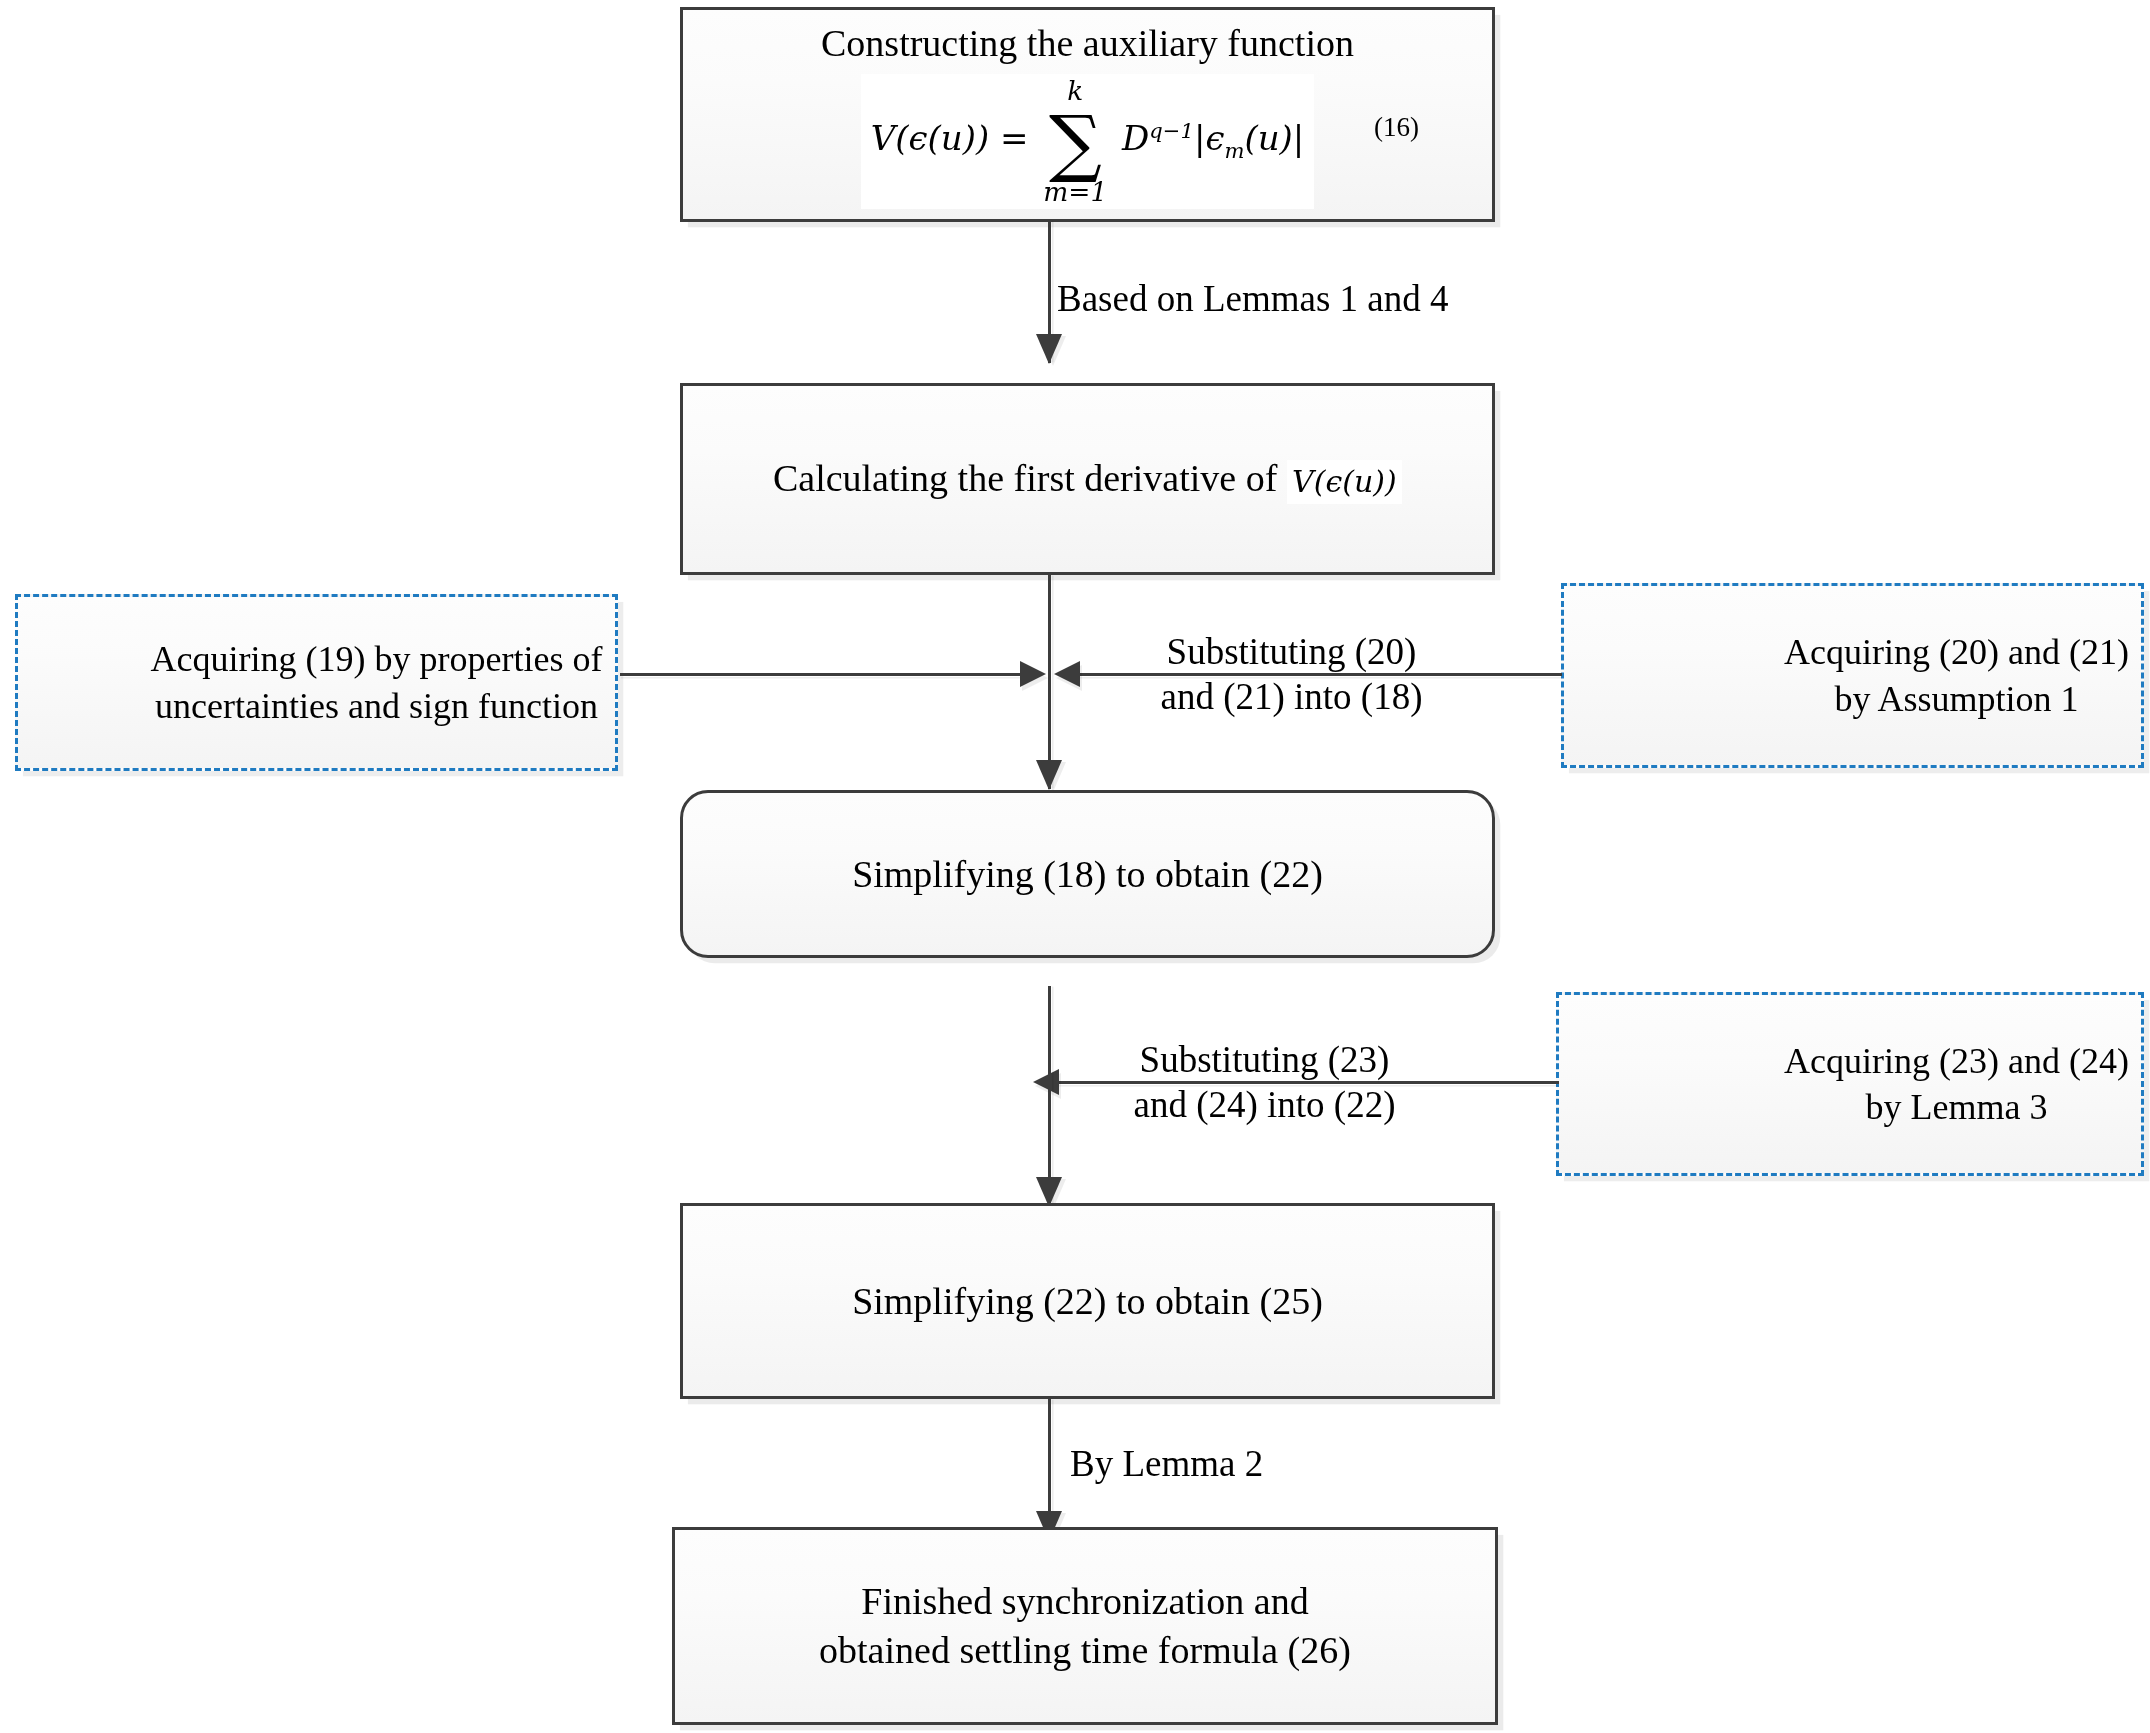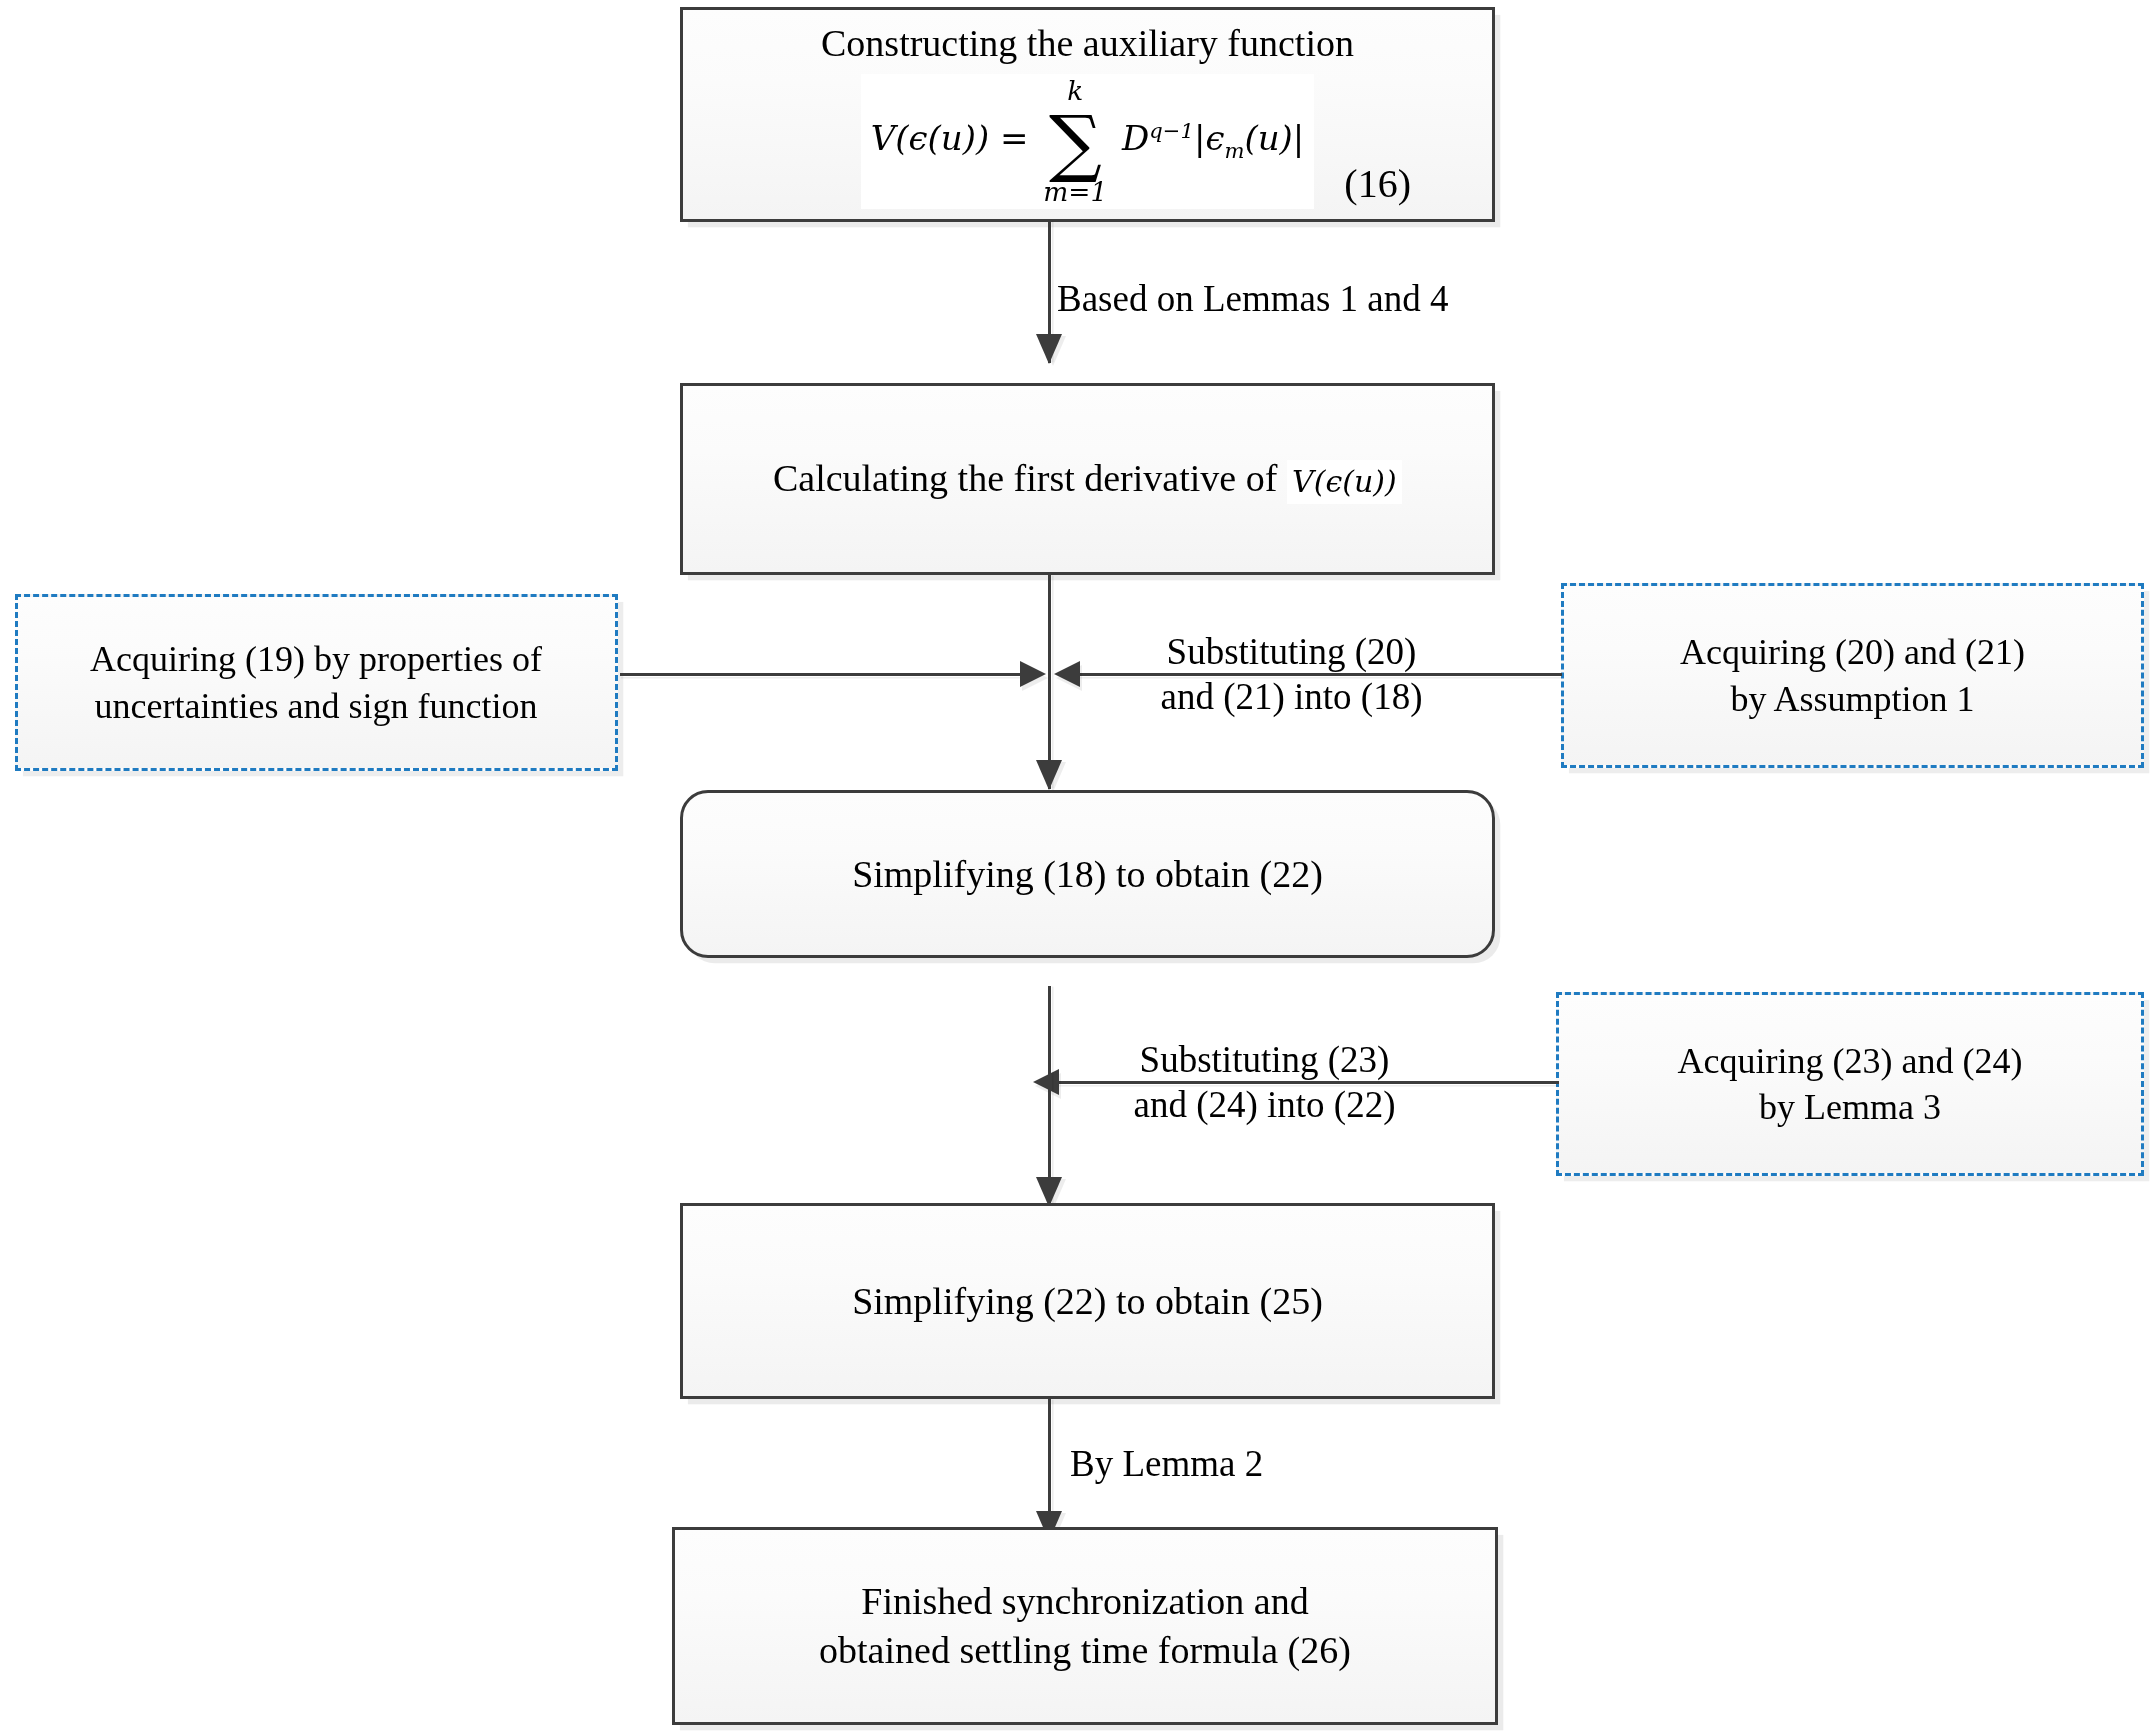--- a/index.html
+++ b/index.html
@@ -29,20 +29,21 @@
     color: #000000;
     line-height: 1.28;
   }
   .node.solid {
     border: 3.3px solid #3c3c3c;
     box-shadow: 6.6px 6.6px 0 -1.3px rgba(0,0,0,0.08);
   }
   .node.dashed {
     border: 3.3px dashed #1f7bc1;
     box-shadow: 6.6px 6.6px 0 -1.3px rgba(0,0,0,0.07);
+    justify-content: flex-end;
   }
   .node .txt {
     display: block;
     padding: 0 12px;
     white-space: pre-line;
   }
 
   
   .vline {
     position: absolute;
@@ -123,21 +124,21 @@
     <span class="txt" style="font-size:38px; padding-bottom:4px;">Constructing the auxiliary function</span>
     <span class="math" style="font-size:34px; padding:4px 9.2px; margin-top:2.6px; white-space:nowrap;">
       <span class="mi">V</span>(<span class="mi">ϵ</span>(<span class="mi">u</span>))&nbsp;=
       <span class="sum-stack">
         <span class="lim">k</span>
         <span class="big">∑</span>
         <span class="lim">m=1</span>
       </span>
       <span class="mi">D</span><sup class="ex">q−1</sup>|<span class="mi">ϵ</span><sub class="sb">m</sub>(<span class="mi">u</span>)|
     </span>
-    <span class="txt" style="font-size:40px; position:absolute; right:69px; top:100px; font-style:normal;margin-top:48px;">(16)</span>
+    <span class="txt" style="font-size:27px; position:absolute; right:61px; top:100px; font-style:normal;">(16)</span>
   </div>
 
   <div class="vline" style="left:1048px; top:221px; height:142px;"></div>
   <div class="arrow-down" style="left:1036px; top:334px;"></div>
   <div class="edge-label" style="left:1057px; top:276px; font-size:37px; text-align:left;">Based on Lemmas 1 and 4</div>
 
   <div class="node solid" style="left:680px; top:383px; width:815px; height:192px;">
     <span class="txt" style="font-size:38px; white-space:nowrap;">
       <span>Calculating the first derivative of </span><span class="math" style="font-size:30px; padding:2.6px 5.3px;">
         <span class="mi">V</span>(<span class="mi">ϵ</span>(<span class="mi">u</span>))

